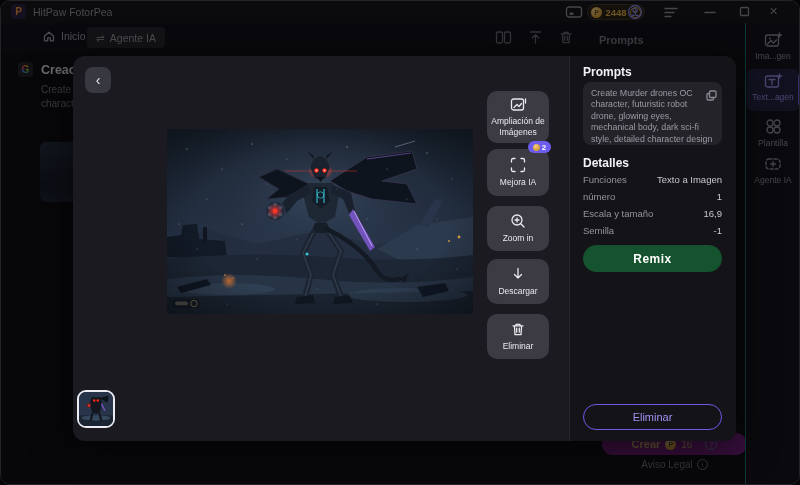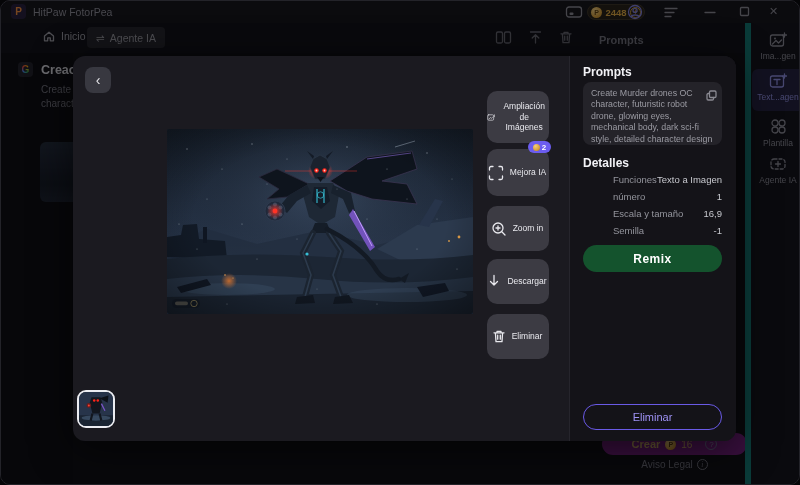--- a/index.html
+++ b/index.html
@@ -32,56 +32,56 @@
   .bg-headicons { position:absolute; top:29px; color:#66666e; }
   .bg-prompts-label { position:absolute; left:598px; top:33px; font-size:11px; font-weight:bold; color:#76767e; }
   .crear-btn { position:absolute; left:601px; top:432px; width:145px; height:22px; border-radius:12px; background:#701a75; display:flex; align-items:center; justify-content:center; gap:5px; }
   .crear-label { font-size:11px; font-weight:bold; color:#c2a75d; }
   .crear-cost { font-size:10px; color:#c2a75d; }
   .help-circle { width:12px; height:12px; border-radius:50%; border:1px solid #6e6c8e; color:#8c8aa8; font-size:8px; display:flex; align-items:center; justify-content:center; margin-left:8px; }
   .aviso { position:absolute; left:601px; top:458px; width:145px; text-align:center; font-size:10px; color:#6e6e76; display:flex; justify-content:center; gap:4px; align-items:flex-end; }
   .info-circle { width:11px; height:11px; border-radius:50%; border:1px solid #6e6e76; font-size:7.5px; display:flex; align-items:center; justify-content:center; font-style:italic; font-family:"Liberation Serif",serif; }
 
   
-  .sidebar { position:absolute; right:0; top:22px; width:54px; bottom:0; background:#0f0f13; border-left:6px solid #0f766e; }
+  .sidebar { position:absolute; right:0; top:22px; width:54px; bottom:0; background:#0f0f13; border-left:1px solid #0f766e; }
   .side-item { position:absolute; left:1px; width:52px; text-align:center; color:#8a8a92; }
   .side-item .lbl { font-size:8.5px; display:block; margin-top:3px; white-space:nowrap; }
   .side-item svg { display:block; margin:0 auto; }
   .side-sel { background:#201e39; border-radius:6px; }
   .side-sel::after { content:""; position:absolute; right:-1px; top:6px; bottom:6px; width:2px; background:#5f5fd8; border-radius:2px; }
   .side-sel .lbl { color:#8f8fe0; }
 
   
   .dim { position:absolute; inset:0; background:rgba(6,6,10,0.52); z-index:40; }
 
   
   .modal { position:absolute; left:72px; top:55px; width:663px; height:385px; border-radius:12px; background:#1b1a20; z-index:50; box-shadow:0 8px 40px rgba(0,0,0,.6); overflow:hidden; }
   .back-btn { position:absolute; left:12px; top:11px; width:26px; height:26px; border-radius:8px; background:#383840; color:#e8e8ec; display:flex; align-items:center; justify-content:center; font-size:14px; }
   .gen-image { position:absolute; left:94px; top:73px; width:306px; height:185px; border-radius:2px; overflow:hidden; background:#101722; }
   .gen-image svg { display:block; width:100%; height:100%; }
 
   .actions { position:absolute; left:414px; top:0; width:62px; }
-  .act-btn { position:absolute; left:0; width:62px; border-radius:10px; background:#3c3b43; color:#e9e9ee; display:flex; flex-direction:row; align-items:center; justify-content:center; gap:4px; text-align:center; }
+  .act-btn { position:absolute; left:0; width:62px; border-radius:10px; background:#3c3b43; color:#e9e9ee; display:flex; flex-direction:column; align-items:center; justify-content:center; gap:4px; text-align:center; }
   .act-btn .alabel { font-size:8.5px; line-height:1.25; padding:0 2px; }
   .act-badge { position:absolute; left:455px; top:85px; height:12px; min-width:23px; border-radius:6px; background:#6c5df0; display:flex; align-items:center; justify-content:center; gap:2px; z-index:5; }
   .act-badge .bcoin { width:7px; height:7px; border-radius:50%; background:radial-gradient(circle at 35% 30%,#f3cf7e,#d59a2e 70%,#8d5f12); }
   .act-badge .bnum { color:#fff; font-size:8px; font-weight:bold; }
 
   .modal-thumb { position:absolute; left:4px; top:334px; width:38px; height:38px; border-radius:9px; border:2px solid #ecedf2; overflow:hidden; background:#18212e; }
   .modal-thumb svg { display:block; width:100%; height:100%; }
 
   
   .rpanel { position:absolute; right:0; top:0; width:167px; height:385px; background:#141318; border-left:1px solid #26252c; }
   .rp-title { position:absolute; left:13px; top:9px; font-size:12px; font-weight:bold; color:#f2f2f6; }
   .prompt-box { position:absolute; left:13px; top:26px; width:139px; height:63px; border-radius:8px; background:#242329; padding:6px 8px; }
   .prompt-text { font-size:8.8px; line-height:1.3; color:#9b9ba3; }
   .copy-btn { position:absolute; right:5px; top:5px; color:#8a8a92; }
   .details-title { position:absolute; left:13px; top:100px; font-size:12px; font-weight:bold; color:#f2f2f6; }
   .det-row { position:absolute; left:13px; width:139px; display:flex; justify-content:space-between; }
-  .det-label { font-size:9.5px; color:#94959d;margin-left:30px; }
+  .det-label { font-size:9.5px; color:#94959d; }
   .det-value { font-size:9.5px; color:#c8c9cf; }
   .remix-btn { position:absolute; left:13px; top:189px; width:139px; height:27px; border-radius:14px; background:#14532d; color:#fff; font-size:12px; font-weight:bold; display:flex; align-items:center; justify-content:center; letter-spacing:.5px; }
   .del-btn { position:absolute; left:13px; top:348px; width:139px; height:26px; border-radius:13px; border:1.5px solid #6a5ae6; color:#9f92f5; font-size:11px; display:flex; align-items:center; justify-content:center; background:transparent; }
 
   svg .st { stroke:currentColor; fill:none; stroke-width:1.3; stroke-linecap:round; stroke-linejoin:round; }
 </style>
 </head>
 <body>
 
 <div class="window">

